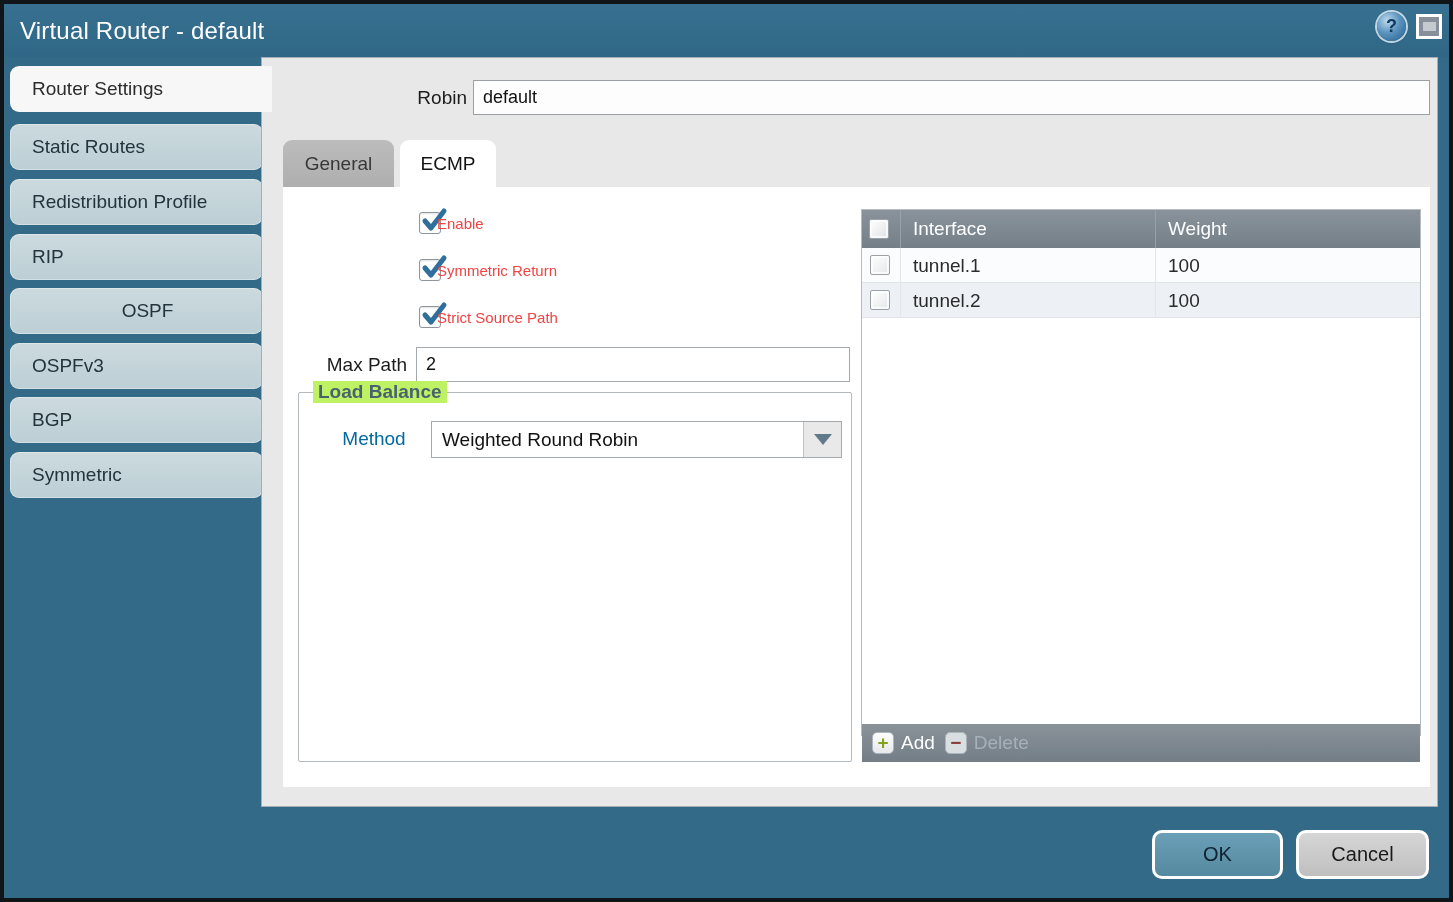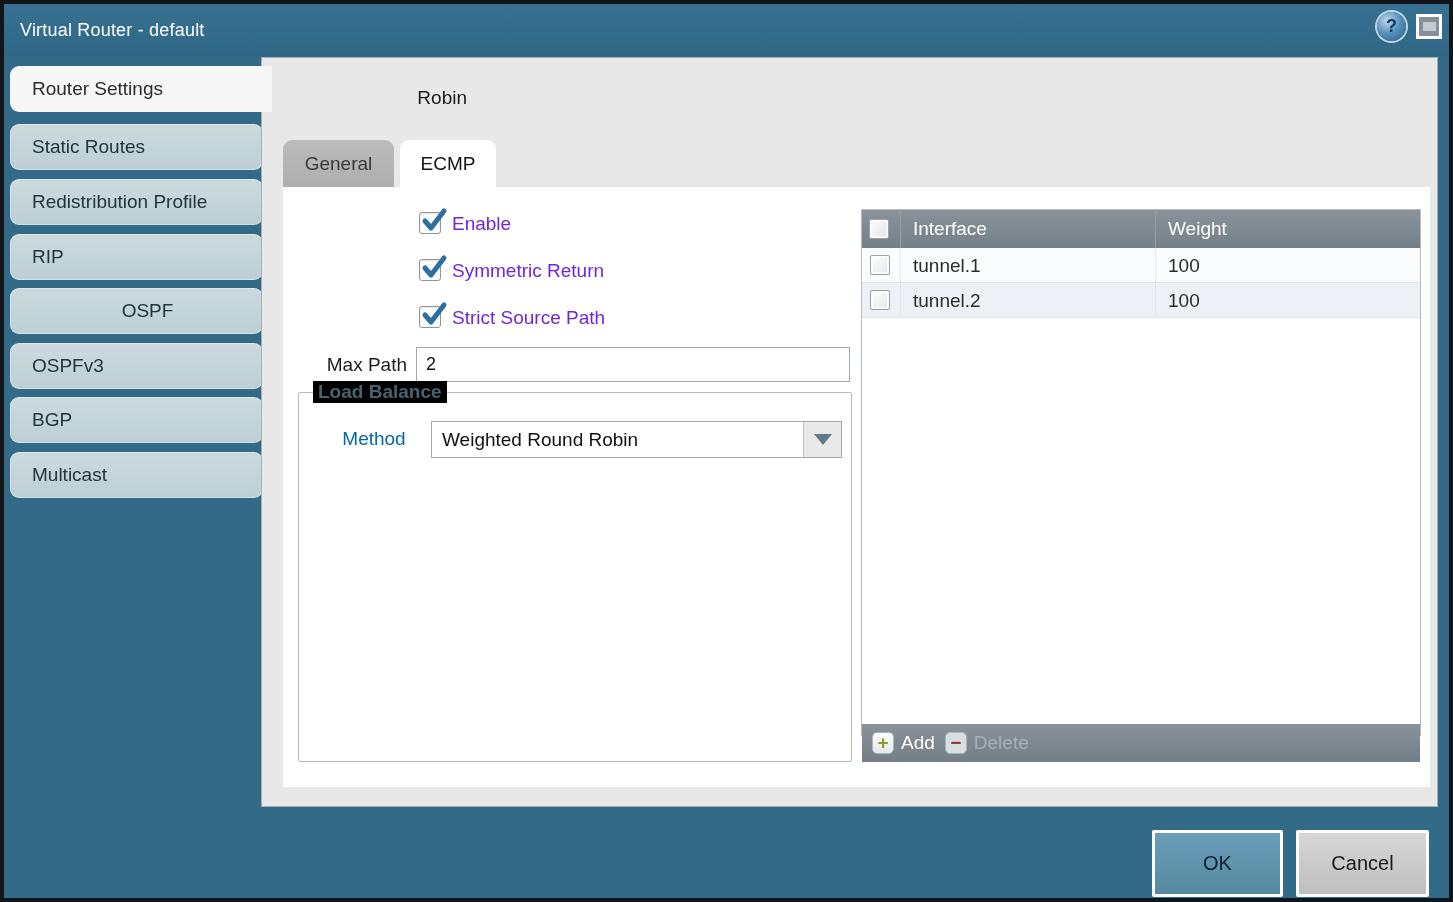--- a/index.html
+++ b/index.html
@@ -4,21 +4,21 @@
 <style>
   html,body{margin:0;padding:0;background:#3a3a3a;font-family:"Liberation Sans",sans-serif;}
   *{box-sizing:border-box;}
   .frame{width:1453px;height:902px;background:#0f1518;padding:4px;}
   .win{position:relative;width:1445px;height:894px;background:#336a88;overflow:hidden;}
 
   
   .titlebar{position:absolute;left:0;top:0;width:1445px;height:53px;
     background:linear-gradient(180deg,#377090 0%,#306787 100%);}
   .titlebar .title{position:absolute;left:16px;top:0;line-height:53px;color:#ffffff;
-    font-size:18px;letter-spacing:.2px;}
+    font-size:24px;letter-spacing:.2px;}
   .help-icon{position:absolute;left:1373px;top:8px;width:29px;height:29px;border-radius:50%;
     background:radial-gradient(circle at 35% 30%,#bdd9ec 0%,#5b93bd 45%,#1f5e8f 100%);
     box-shadow:0 0 0 2px rgba(220,235,245,.85), 0 1px 3px rgba(0,0,0,.4);
     color:#0d3a60;font-weight:bold;font-size:18px;display:flex;align-items:center;justify-content:center;cursor:pointer;}
   .win-icon{position:absolute;left:1412px;top:10px;width:26px;height:25px;border:3px solid #ffffff;
     background:#87909a;display:flex;align-items:center;justify-content:center;cursor:pointer;}
   .win-icon .inner{width:13px;height:9px;background:#c4cacf;}
 
   
   .side-tab{position:absolute;left:6px;width:253px;height:46px;border-radius:9px;
@@ -42,31 +42,31 @@
   .tab.ecmp{left:138px;width:96px;background:#ffffff;color:#141414;z-index:3;}
 
   .card{position:absolute;left:21px;top:129px;width:1147px;height:600px;background:#ffffff;z-index:2;}
 
   
   .check-row{position:absolute;left:136px;height:24px;}
   .cr0{top:25px;} .cr1{top:72px;} .cr2{top:119px;}
   .checkbox{position:absolute;left:0;top:0;width:22px;height:22px;background:#fff;
     border:1px solid #8d969c;border-radius:3px;box-shadow:inset 0 1px 2px rgba(0,0,0,.12);cursor:pointer;}
   .checkbox svg{position:absolute;left:1px;top:-5px;overflow:visible;}
-  .check-label{position:absolute;left:33px;top:-1px;white-space:nowrap;font-size:19px;color:#6d28d9;line-height:26px;}
+  .check-label{position:absolute;left:18px;top:-1px;white-space:nowrap;font-size:15px;color:#ef4444;line-height:26px;}
 
   .maxpath-label{position:absolute;left:18px;top:160px;width:106px;height:35px;line-height:35px;
     text-align:right;font-size:19px;color:#1c1c1c;}
   .maxpath-input{position:absolute;left:133px;top:160px;width:434px;height:35px;border:1px solid #a3a9ad;
     background:#fff;font-size:18px;padding:0 9px;color:#111;font-family:"Liberation Sans",sans-serif;}
 
   
   .lb-fieldset{position:absolute;left:15px;top:205px;width:554px;height:370px;
     border:1px solid #b3b9bd;border-radius:2px;}
-  .lb-legend{position:absolute;left:14px;top:-12px;background:#000000;padding:0 5px;
+  .lb-legend{position:absolute;left:14px;top:-12px;background:#bef264;padding:0 5px;
     font-size:19px;font-weight:bold;color:#48626f;}
   .method-label{position:absolute;left:30px;top:28px;width:90px;height:36px;line-height:36px;
     text-align:center;font-size:19px;color:#0369a1;}
   .method-select{position:absolute;left:132px;top:28px;width:411px;height:37px;border:1px solid #a3a9ad;background:#fff;}
   .method-value{position:absolute;left:0;top:0;width:371px;height:35px;line-height:35px;
     padding:0 10px;font-size:19px;color:#111;white-space:nowrap;overflow:hidden;}
   .method-arrow{position:absolute;right:0;top:0;width:38px;height:35px;background:#e9e9e9;
     border-left:1px solid #c2c2c2;cursor:pointer;display:flex;align-items:center;justify-content:center;padding:0;border-top:none;border-right:none;border-bottom:none;}
   .method-arrow .tri{width:0;height:0;border-left:9px solid transparent;border-right:9px solid transparent;
     border-top:11px solid #62798a;}
@@ -97,21 +97,21 @@
   .foot-ico{width:22px;height:22px;border-radius:5px;border:1px solid #aeb5ba;
     background:linear-gradient(180deg,#fdfdfd,#e6e8e9);display:flex;align-items:center;justify-content:center;
     font-size:19px;font-weight:bold;line-height:20px;}
   .foot-ico.plus{color:#86a31e;}
   .foot-ico.minus{background:#d9dee1;color:#8b3a3a;}
   .foot-label{margin-left:7px;font-size:19px;}
   .add .foot-label{color:#ffffff;}
   .del .foot-label{color:#a6b0b7;}
 
   
-  .action-btn{position:absolute;top:826px;height:67px;border:3px solid #ffffff;border-radius:2px;
+  .action-btn{position:absolute;top:826px;height:49px;border:3px solid #ffffff;border-radius:10px;
     font-size:20px;cursor:pointer;font-family:"Liberation Sans",sans-serif;}
   .ok{left:1148px;width:131px;background:linear-gradient(180deg,#6b9fb8,#54899f);color:#0e2230;}
   .cancel{left:1292px;width:133px;background:linear-gradient(180deg,#d6d6d6,#bfbfbf);color:#1a1a1a;}
 </style>
 </head>
 <body>
 
 <div class="frame">
 <div class="win">
 
@@ -125,24 +125,25 @@
         </div>
   </div>
 
   <div class="side-tab active" style="top:62px;">Router Settings</div>
   <div class="side-tab" style="top:120px;">Static Routes</div>
   <div class="side-tab" style="top:175px;">Redistribution Profile</div>
   <div class="side-tab" style="top:230px;">RIP</div>
   <div class="side-tab" style="top:284px;text-align:center;">OSPF</div>
   <div class="side-tab" style="top:339px;">OSPFv3</div>
   <div class="side-tab" style="top:393px;">BGP</div>
-  <div class="side-tab" style="top:448px;">Multicast</div>
+  <div class="side-tab" style="top:448px;">Symmetric</div>
 
   <div class="panel">
     <div class="name-label">Robin</div>
+    <input class="name-input" type="text" value="default" style="">
 
     <div class="tab general">General</div>
     <div class="tab ecmp">ECMP</div>
 
     <div class="card">
 
       <div class="check-row cr0">
         <span class="checkbox">
           <svg width="26" height="26" viewBox="0 0 26 26">
             <path d="M4 13 L10 20 L23 3" fill="none" stroke="#2e6f9e" stroke-width="5" stroke-linecap="round" stroke-linejoin="round"></path>

